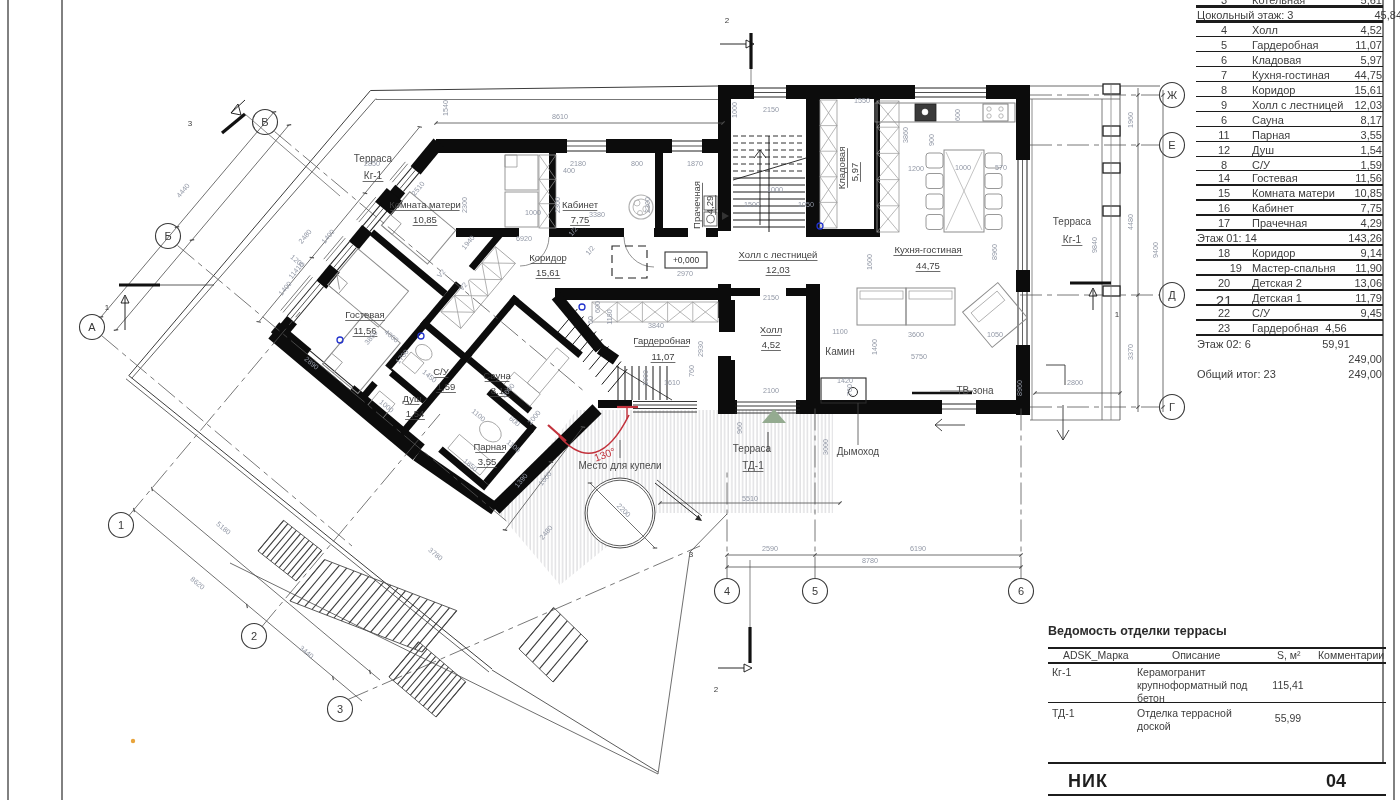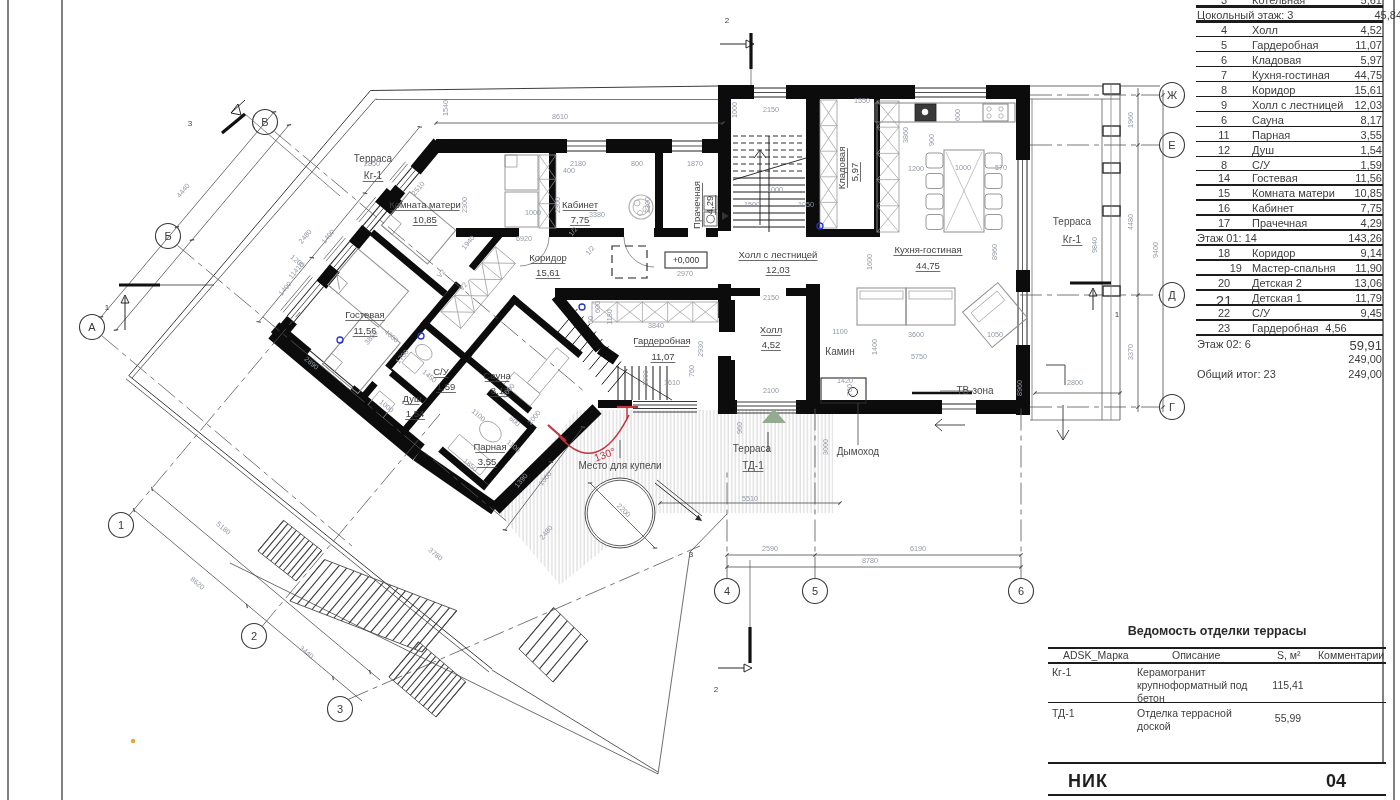--- a/index.html
+++ b/index.html
@@ -734,21 +734,21 @@
 <div style="position:absolute;left:1206px;top:292.0px;width:36px;text-align:center;font-size:15px;color:#3d3d3d">21</div>
 <div style="position:absolute;left:1252px;top:292.0px;font-size:11px;color:#3d3d3d">Детская 1</div>
 <div style="position:absolute;left:1290px;top:292.0px;width:92px;text-align:right;font-size:11px;color:#3d3d3d">11,79</div>
 <div style="position:absolute;left:1206px;top:307.0px;width:36px;text-align:center;font-size:11px;color:#3d3d3d">22</div>
 <div style="position:absolute;left:1252px;top:307.0px;font-size:11px;color:#3d3d3d">С/У</div>
 <div style="position:absolute;left:1290px;top:307.0px;width:92px;text-align:right;font-size:11px;color:#3d3d3d">9,45</div>
 <div style="position:absolute;left:1206px;top:322.0px;width:36px;text-align:center;font-size:11px;color:#3d3d3d">23</div>
 <div style="position:absolute;left:1252px;top:322.0px;font-size:11px;color:#3d3d3d">Гардеробная</div>
 <div style="position:absolute;left:1290px;top:322.0px;width:92px;text-align:center;font-size:11px;color:#3d3d3d">4,56</div>
 <div style="position:absolute;left:1197px;top:337.5px;font-size:11px;color:#3d3d3d">Этаж 02: 6</div>
-<div style="position:absolute;left:1290px;top:337.5px;width:92px;text-align:right;font-size:13px;color:#3d3d3d">59,91</div>
+<div style="position:absolute;left:1290px;top:337.5px;width:92px;text-align:center;font-size:11px;color:#3d3d3d">59,91</div>
 <div style="position:absolute;left:1290px;top:352.5px;width:92px;text-align:right;font-size:11px;color:#3d3d3d">249,00</div>
 <div style="position:absolute;left:1197px;top:368.0px;font-size:11px;color:#3d3d3d">Общий итог: 23</div>
 <div style="position:absolute;left:1290px;top:368.0px;width:92px;text-align:right;font-size:11px;color:#3d3d3d">249,00</div>
 <div style="position:absolute;left:1196px;top:5.4px;width:187px;height:2.2px;background:#1c1c1c"></div>
 <div style="position:absolute;left:1196px;top:20.4px;width:187px;height:2.2px;background:#1c1c1c"></div>
 <div style="position:absolute;left:1196px;top:35.8px;width:187px;height:1.4px;background:#1c1c1c"></div>
 <div style="position:absolute;left:1196px;top:50.8px;width:187px;height:1.4px;background:#1c1c1c"></div>
 <div style="position:absolute;left:1196px;top:65.8px;width:187px;height:1.4px;background:#1c1c1c"></div>
 <div style="position:absolute;left:1196px;top:80.8px;width:187px;height:1.4px;background:#1c1c1c"></div>
 <div style="position:absolute;left:1196px;top:95.8px;width:187px;height:1.4px;background:#1c1c1c"></div>
@@ -761,21 +761,21 @@
 <div style="position:absolute;left:1196px;top:199.3px;width:187px;height:1.4px;background:#1c1c1c"></div>
 <div style="position:absolute;left:1196px;top:214.3px;width:187px;height:1.4px;background:#1c1c1c"></div>
 <div style="position:absolute;left:1196px;top:228.9px;width:187px;height:2.2px;background:#1c1c1c"></div>
 <div style="position:absolute;left:1196px;top:243.9px;width:187px;height:2.2px;background:#1c1c1c"></div>
 <div style="position:absolute;left:1196px;top:259.3px;width:187px;height:1.4px;background:#1c1c1c"></div>
 <div style="position:absolute;left:1196px;top:274.3px;width:187px;height:1.4px;background:#1c1c1c"></div>
 <div style="position:absolute;left:1196px;top:289.3px;width:187px;height:1.4px;background:#1c1c1c"></div>
 <div style="position:absolute;left:1196px;top:304.3px;width:187px;height:1.4px;background:#1c1c1c"></div>
 <div style="position:absolute;left:1196px;top:319.3px;width:187px;height:1.4px;background:#1c1c1c"></div>
 <div style="position:absolute;left:1196px;top:334.3px;width:187px;height:2.2px;background:#1c1c1c"></div>
-<div style="position:absolute;left:1048px;top:624px;width:338px;text-align:center;font-size:12.5px;font-weight:bold;color:#2a2a2a">Ведомость отделки террасы</div>
+<div style="position:absolute;left:1048px;top:624px;width:338px;text-align:left;font-size:12.5px;font-weight:bold;color:#2a2a2a">Ведомость отделки террасы</div>
 <div style="position:absolute;left:1048px;top:647px;width:338px;height:2.2px;background:#1c1c1c"></div>
 <div style="position:absolute;left:1063px;top:649px;font-size:10.5px;color:#3d3d3d">ADSK_Марка</div>
 <div style="position:absolute;left:1172px;top:649px;font-size:10.5px;color:#3d3d3d">Описание</div>
 <div style="position:absolute;left:1277px;top:649px;font-size:10.5px;color:#3d3d3d">S, м²</div>
 <div style="position:absolute;left:1318px;top:649px;font-size:10.5px;color:#3d3d3d">Комментарии</div>
 <div style="position:absolute;left:1048px;top:661.5px;width:338px;height:2.2px;background:#1c1c1c"></div>
 <div style="position:absolute;left:1052px;top:666px;font-size:10.5px;color:#3d3d3d">Кг-1</div>
 <div style="position:absolute;left:1137px;top:666px;width:116px;font-size:10.5px;line-height:13px;color:#3d3d3d">Керамогранит крупноформатный под бетон</div>
 <div style="position:absolute;left:1266px;top:679px;width:44px;text-align:center;font-size:10.5px;color:#3d3d3d">115,41</div>
 <div style="position:absolute;left:1048px;top:702px;width:338px;height:1.4px;background:#1c1c1c"></div>

